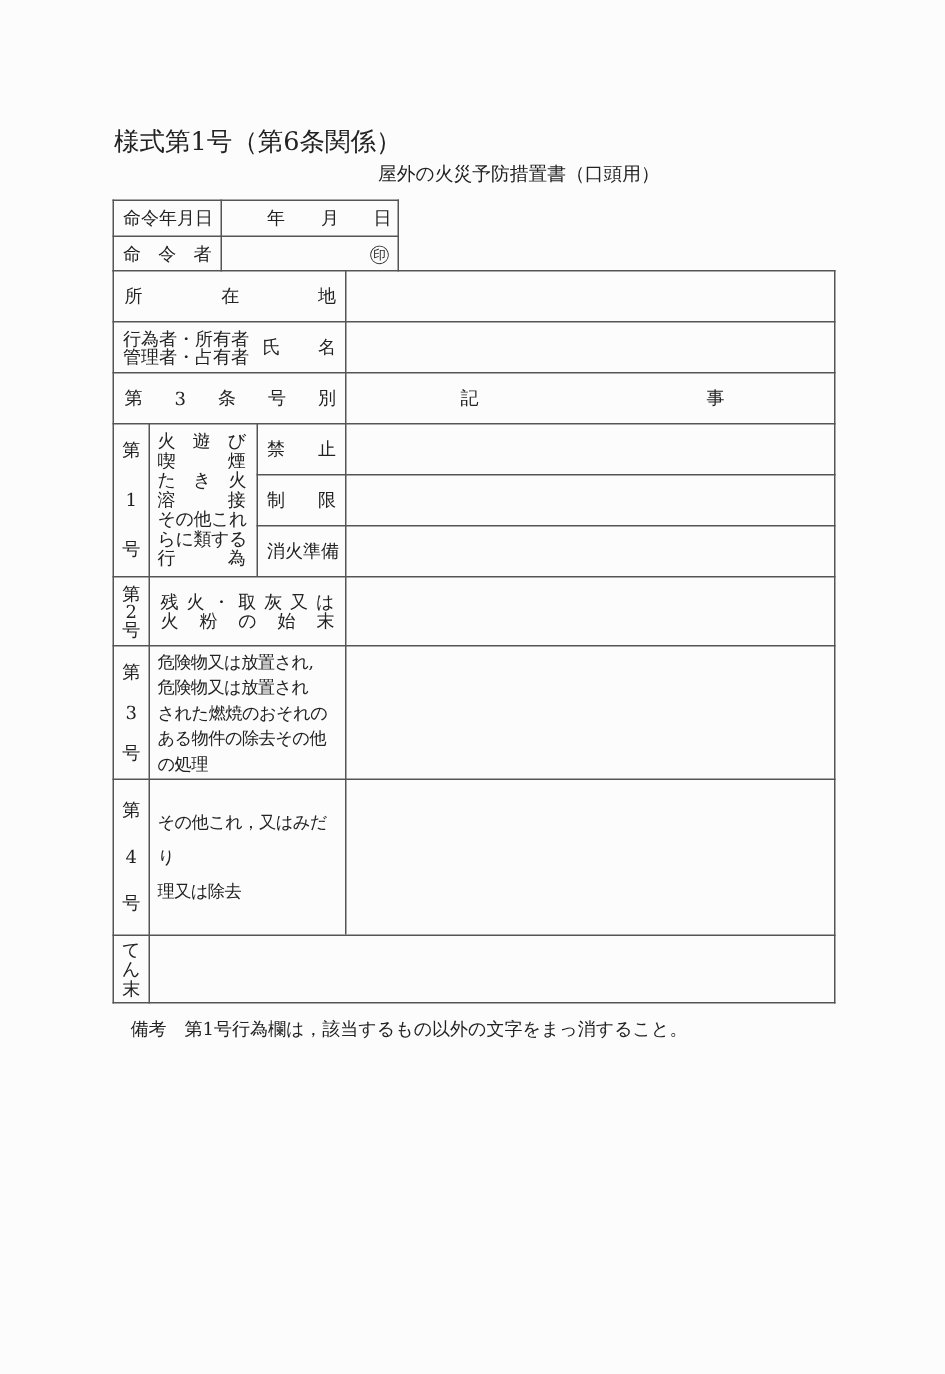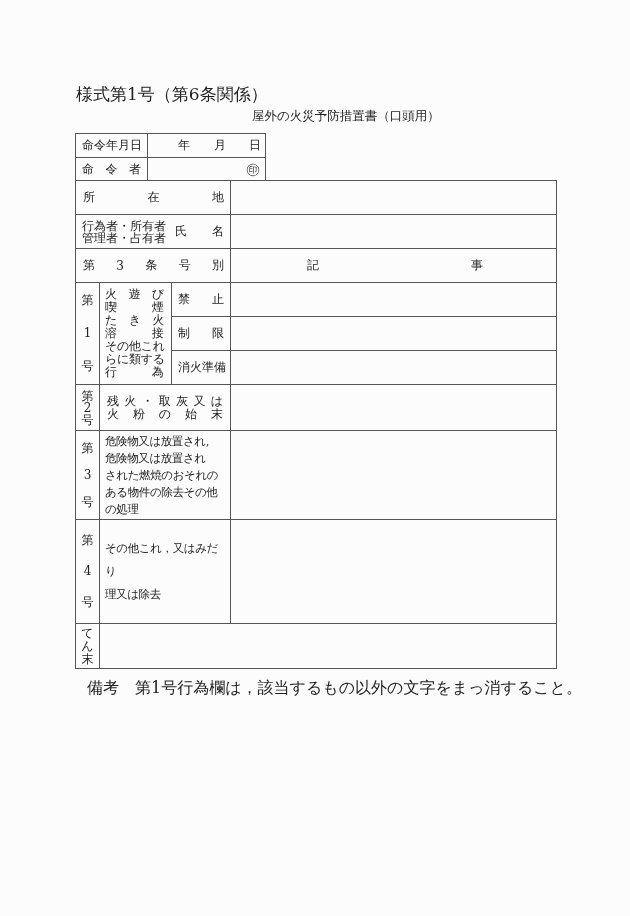--- a/index.html
+++ b/index.html
@@ -191,13 +191,13 @@
   <div class="cell" style="left:231px;top:520px;width:325px;height:103px;"></div>
 
   <div class="cell vtext" style="left:76px;top:624px;width:23px;height:44px;line-height:13px;">
     <span>て</span>
     <span>ん</span>
     <span>末</span>
   </div>
   <div class="cell" style="left:100px;top:624px;width:456px;height:44px;"></div>
 </div>
 
-<div class="abs txt" style="left:87px;top:678px;font-size:16px;">備考　第1号行為欄は，該当するもの以外の文字をまっ消すること。</div>
+<div class="abs txt" style="left:87px;top:678px;font-size:12px;">備考　第1号行為欄は，該当するもの以外の文字をまっ消すること。</div>
 
 </body></html>

